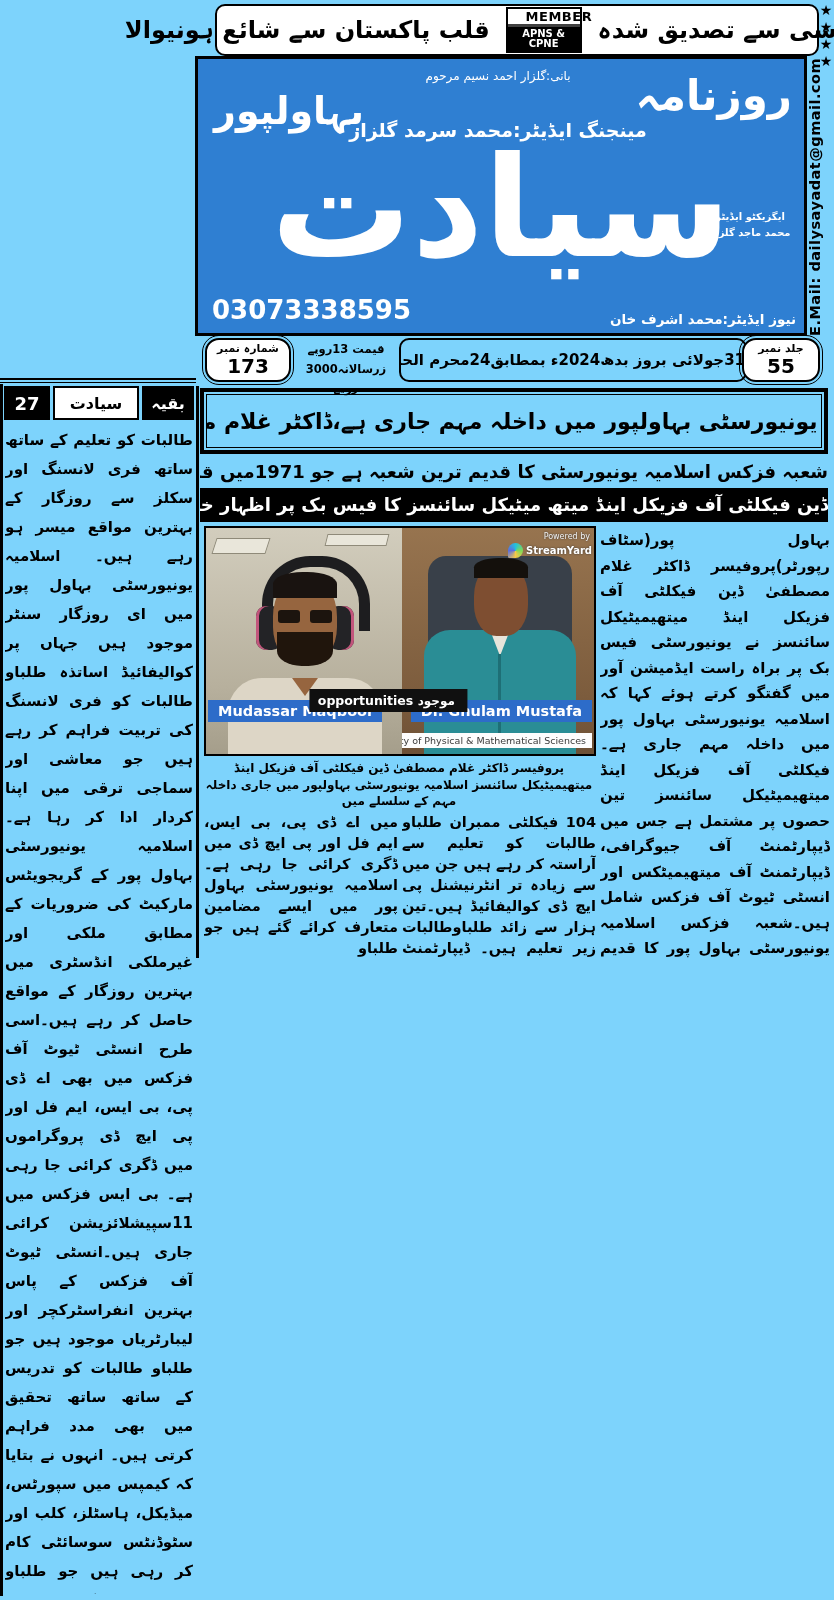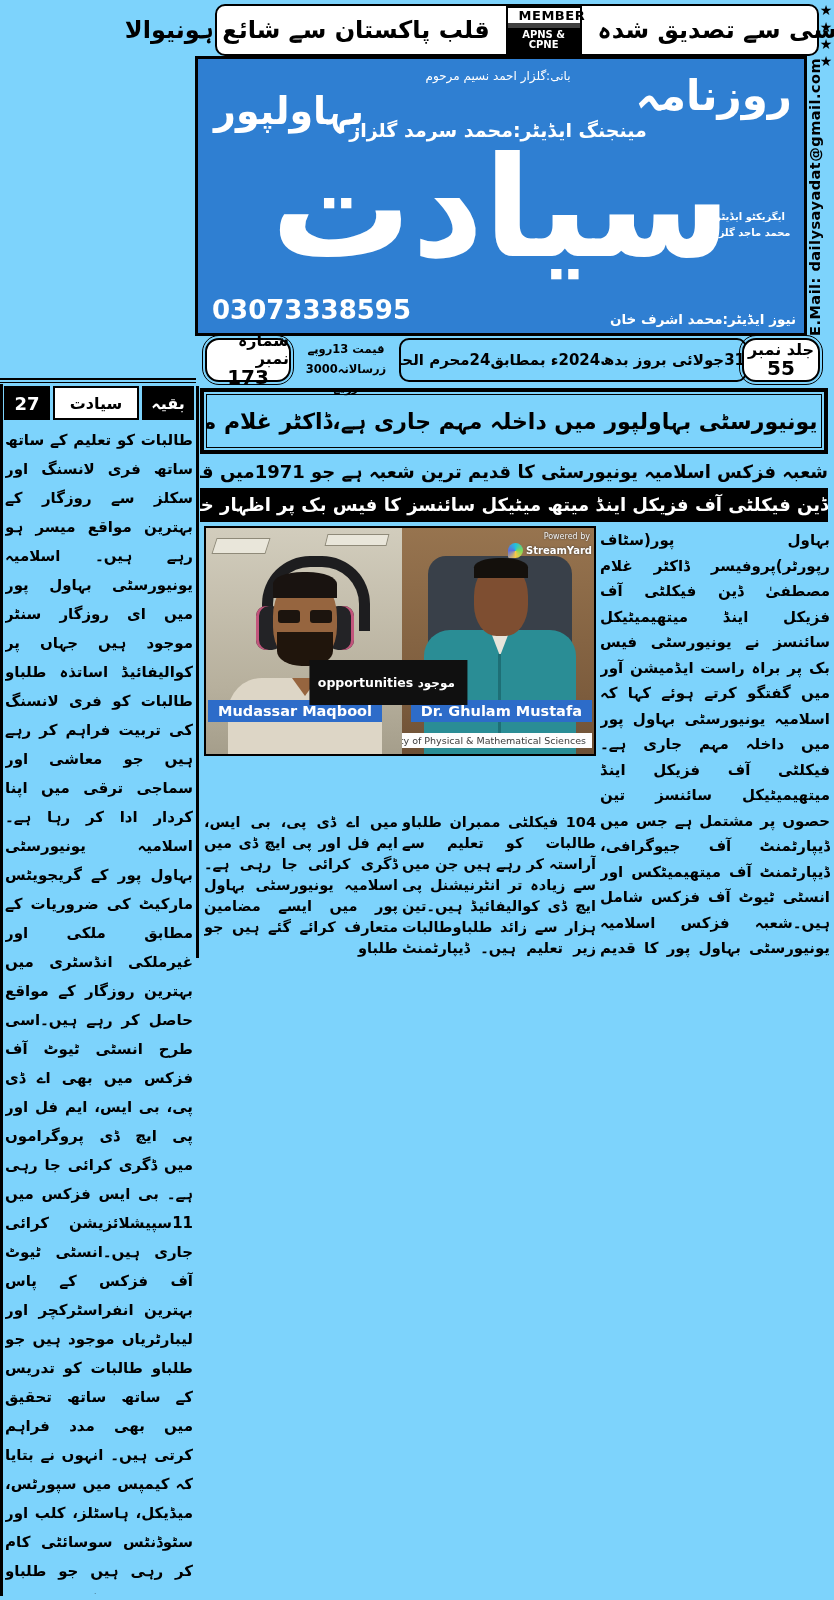--- a/index.html
+++ b/index.html
@@ -5,21 +5,21 @@
   html,body{margin:0;padding:0;background:#fff;}
   .page{position:relative;width:834px;height:1600px;background:#7dd3fc;overflow:hidden;
         font-family:"DejaVu Sans",sans-serif;color:#000;}
   .urdu{direction:rtl;unicode-bidi:plaintext;font-family:"DejaVu Sans",sans-serif;}
 
   
   .banner{position:absolute;left:215px;top:4px;width:600px;height:48px;border:2px solid #000;
           border-radius:10px;display:flex;align-items:center;justify-content:center;gap:16px;background:#fff;}
   .b-text{font-size:24px;font-weight:bold;white-space:nowrap;}
   .member{display:flex;flex-direction:column;border:2px solid #000;line-height:1;text-align:center;min-width:72px;}
-  .member .m1{font-size:13px;font-weight:bold;background:#fff;color:#000;padding:1px 11px;border-bottom:5px solid #404040;letter-spacing:0.5px;}
+  .member .m1{font-size:13px;font-weight:bold;background:#fff;color:#000;padding:1px 18px;border-bottom:3px solid #404040;letter-spacing:0.5px;}
   .member .m2{font-size:10px;font-weight:bold;background:#000;color:#fff;padding:2px 3px;}
   .corner-stars{position:absolute;right:2px;top:2px;width:16px;font-size:14px;line-height:13px;
                 writing-mode:vertical-rl;text-orientation:upright;letter-spacing:1px;}
 
   
   .masthead{position:absolute;left:195px;top:56px;width:612px;height:280px;background:#2f7fd2;
             border:3px solid #000;box-sizing:border-box;color:#fff;overflow:hidden;}
   .mh-daily{position:absolute;right:12px;top:12px;font-size:42px;font-weight:bold;}
   .mh-city{position:absolute;left:16px;top:30px;font-size:38px;font-weight:bold;}
   .mh-founder{position:absolute;left:150px;width:300px;top:10px;text-align:center;font-size:12px;font-weight:normal;z-index:3;}
@@ -36,21 +36,21 @@
   .email-rot{width:26px;height:278px;writing-mode:vertical-rl;transform:rotate(180deg);
              font-size:14.5px;font-weight:bold;white-space:nowrap;letter-spacing:0.5px;}
 
   
   .datebar{position:absolute;left:195px;top:338px;width:635px;height:44px;}
   .round-box{position:absolute;top:0;height:44px;border:2px solid #000;border-radius:14px;box-sizing:border-box;
              display:flex;flex-direction:column;align-items:center;justify-content:center;background:#fff;
              outline:1.5px solid #000;outline-offset:2px;}
   .d-issue{left:10px;width:86px;}
   .d-volume{right:10px;width:78px;}
-  .d-small{font-size:16px;font-weight:bold;line-height:1.1;}
+  .d-small{font-size:11px;font-weight:bold;line-height:1.1;}
   .d-big{font-size:20px;font-weight:bold;line-height:1.05;}
   .d-price{position:absolute;left:106px;width:90px;top:2px;text-align:center;font-size:11.5px;font-weight:bold;line-height:1.7;}
   .d-date{position:absolute;left:204px;width:348px;top:0;height:44px;border:2px solid #000;border-radius:10px;
           box-sizing:border-box;text-align:center;line-height:40px;font-size:15px;font-weight:bold;white-space:nowrap;overflow:hidden;}
 
   
   .lc-top-rule{position:absolute;left:0;top:378px;width:196px;height:5px;border-top:2px solid #000;border-bottom:1px solid #000;box-sizing:border-box;}
   .lc-header{position:absolute;left:4px;top:386px;width:190px;height:34px;display:flex;}
   .lc-num{width:46px;background:#000;color:#fff;font-size:18px;font-weight:bold;display:flex;align-items:center;justify-content:center;}
   .lc-paper{flex:1;border:2px solid #000;box-sizing:border-box;margin:0 3px;background:#fff;font-size:16px;font-weight:bold;
@@ -104,22 +104,22 @@
   .powered{position:absolute;right:4px;top:4px;font-size:8px;color:#f2f2f2;text-shadow:0 0 2px #333;}
   .sy-row{position:absolute;right:2px;top:15px;display:flex;align-items:center;gap:3px;}
   .parrot{width:15px;height:15px;border-radius:50% 50% 50% 8%;
           background:conic-gradient(#22c1dc,#7ed957,#f7c948,#5b6ee1,#22c1dc);display:inline-block;}
   .sy-text{font-size:10px;color:#fff;font-weight:bold;text-shadow:0 0 2px #333;}
   
   .badge{position:absolute;background:#2d6cc9;color:#fff;font-weight:bold;font-size:14.5px;padding:3px 10px;white-space:nowrap;}
   .badge.bl{left:2px;bottom:32px;}
   .badge.br{right:2px;bottom:32px;}
   .faculty{position:absolute;right:2px;bottom:6px;background:#fdfdfd;color:#3a3a3a;font-size:9.5px;padding:2px 6px;white-space:nowrap;}
-  .overlay-badge{position:absolute;left:47%;bottom:49px;transform:translateX(-50%);background:#101010;color:#fff;
-                 padding:15px 8px;font-size:12.5px;font-weight:bold;white-space:nowrap;z-index:4;}
+  .overlay-badge{position:absolute;left:47%;bottom:42px;transform:translateX(-50%);background:#101010;color:#fff;
+                 padding:4px 8px;font-size:12.5px;font-weight:bold;white-space:nowrap;z-index:4;}
   .overlay-badge .urdu{font-size:12px;margin-right:4px;}
 
   
   .caption{position:absolute;left:202px;top:760px;width:394px;height:50px;text-align:center;
            font-size:12px;font-weight:bold;line-height:16.5px;overflow:hidden;}
   .col{position:absolute;font-weight:bold;text-align:justify;overflow:hidden;}
   .col-right{left:600px;top:528px;width:230px;height:430px;font-size:15px;line-height:25.5px;}
   .col-mid{left:402px;top:812px;width:194px;height:146px;font-size:14.5px;line-height:21px;}
   .col-left{left:204px;top:812px;width:194px;height:146px;font-size:14.5px;line-height:21px;}
 </style>
@@ -223,20 +223,24 @@
       </div>
       <div class="badge br">Dr. Ghulam Mustafa</div>
       <div class="faculty">Faculty of Physical &amp; Mathematical Sciences</div>
     </div>
     <div class="overlay-badge">
       <span>opportunities</span>
       <span class="urdu">موجود</span>
     </div>
   </div>
 
+  <div class="caption urdu">
+    <div>پروفیسر ڈاکٹر غلام مصطفیٰ ڈین فیکلٹی آف فزیکل اینڈ میتھیمیٹیکل سائنسز اسلامیہ یونیورسٹی بہاولپور میں جاری داخلہ مہم کے سلسلے میں</div>
+    <div>یونیورسٹی فیس بک پر براہ راست ایڈمیشن آورز میں گفتگو کر رہے ہیں</div>
+  </div>
 
   <div class="col col-right urdu">بہاول پور(سٹاف رپورٹر)پروفیسر ڈاکٹر غلام مصطفیٰ ڈین فیکلٹی آف فزیکل اینڈ میتھیمیٹیکل سائنسز نے یونیورسٹی فیس بک پر براہ راست ایڈمیشن آور میں گفتگو کرتے ہوئے کہا کہ اسلامیہ یونیورسٹی بہاول پور میں داخلہ مہم جاری ہے۔فیکلٹی آف فزیکل اینڈ میتھیمیٹیکل سائنسز تین حصوں پر مشتمل ہے جس میں ڈیپارٹمنٹ آف جیوگرافی، ڈیپارٹمنٹ آف میتھیمیٹکس اور انسٹی ٹیوٹ آف فزکس شامل ہیں۔شعبہ فزکس اسلامیہ یونیورسٹی بہاول پور کا قدیم ترین شعبہ ہے۔ جو 1977میں قائم کیا گیا تھا سال 2020میں شعبہ فزکس کو انسٹی ٹیوٹ آف فزکس میں اپ گریڈ کر دیا گیا۔فیکلٹی آف فزیکل اینڈ میتھیمیٹیکل سائنسز میں</div>
   <div class="col col-mid urdu">104 فیکلٹی ممبران طلباو طالبات کو تعلیم سے آراستہ کر رہے ہیں جن میں سے زیادہ تر انٹرنیشنل پی ایچ ڈی کوالیفائیڈ ہیں۔تین ہزار سے زائد طلباوطالبات زیر تعلیم ہیں۔ ڈیپارٹمنٹ آف میتھیمیٹکس</div>
   <div class="col col-left urdu">
     <span>میں اے ڈی پی، بی ایس، ایم فل اور پی ایچ ڈی میں ڈگری کرائی جا رہی ہے۔اسلامیہ یونیورسٹی بہاول پور میں ایسے مضامین متعارف کرائے گئے ہیں جو طلباو</span>
     
   </div>
 
 </div>
 

